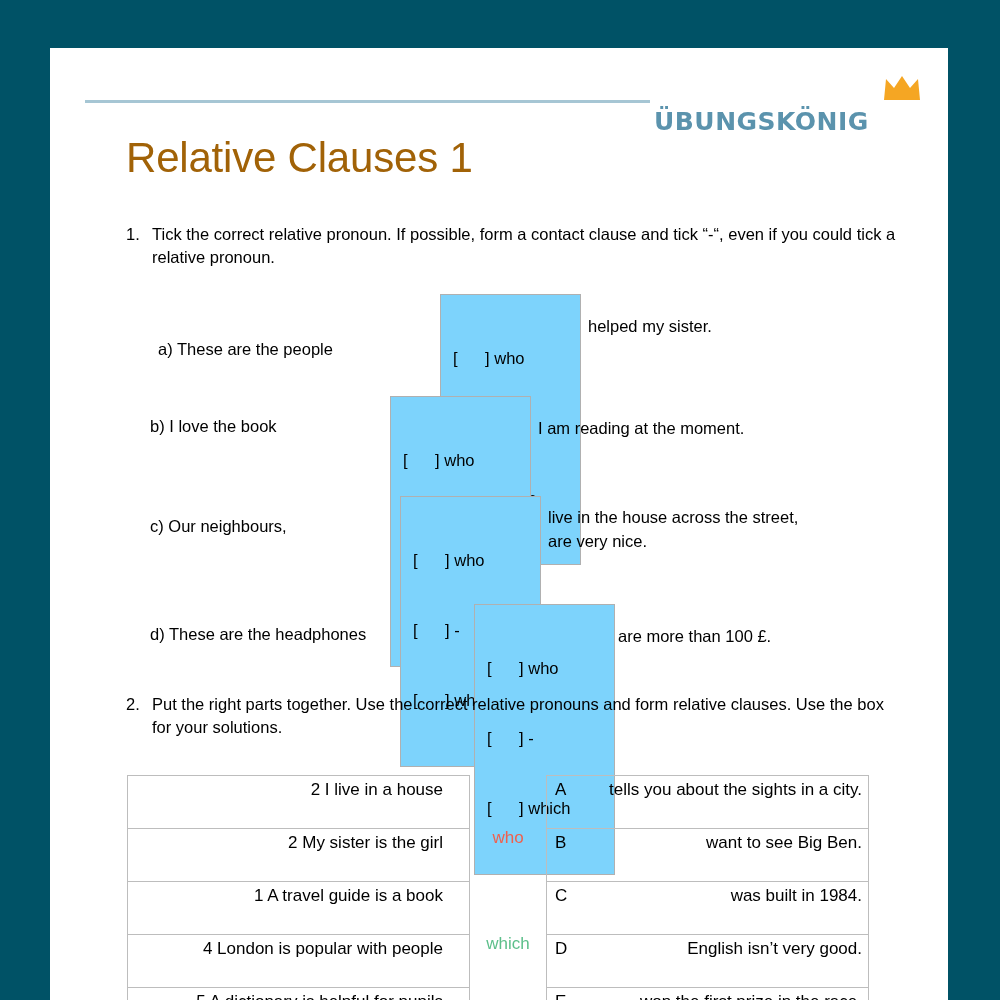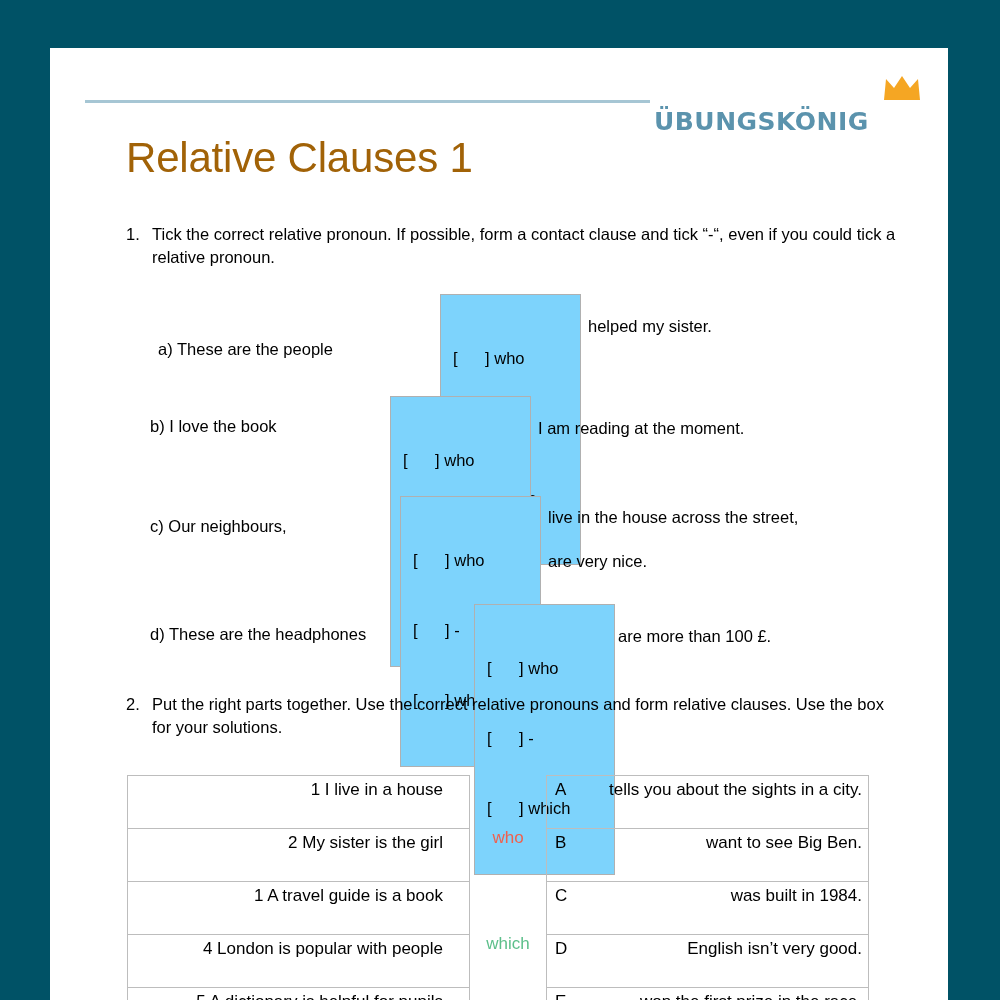--- a/index.html
+++ b/index.html
@@ -198,42 +198,42 @@
   </div>
 
   <div class="item" style="left:100px; top:460px;">
     <span class="item-label" style="left:0; top:9px;">c) Our neighbours,</span>
     <div class="choicebox" style="left:250px; top:-12px; width:115px;">
       <span class="choice-row">[      ] who</span>
       <span class="choice-row">[      ] -</span>
       <span class="choice-row">[      ] which</span>
     </div>
     <span class="item-tail" style="left:398px; top:-2px;">live in the house across the street,</span>
-    <span class="item-tail" style="left:398px; top:22px;margin-top:20px;">are very nice.</span>
+    <span class="item-tail" style="left:398px; top:22px;">are very nice.</span>
   </div>
 
   <div class="item" style="left:100px; top:568px;">
     <span class="item-label" style="left:0; top:9px;">d)  These are the headphones</span>
     <div class="choicebox" style="left:324px; top:-12px; width:115px;">
       <span class="choice-row">[      ] who</span>
       <span class="choice-row">[      ] -</span>
       <span class="choice-row">[      ] which</span>
     </div>
     <span class="item-tail" style="left:468px; top:9px;">are more than 100 £.</span>
   </div>
 
   <div class="task" id="task2">
     <span class="task-num">2.</span>
     <span class="task-text">Put the right parts together. Use the correct relative pronouns and form relative clauses. Use the box for your solutions.</span>
   </div>
 
   <table class="matchtable" id="left-table">
     <tbody>
       <tr>
-        <td>1  I live in a house</td>
+        <td>2  I live in a house</td>
       </tr>
       <tr>
         <td>2  My sister is the girl</td>
       </tr>
       <tr>
         <td>1  A travel guide is a book</td>
       </tr>
       <tr>
         <td>4  London is popular with people</td>
       </tr>

